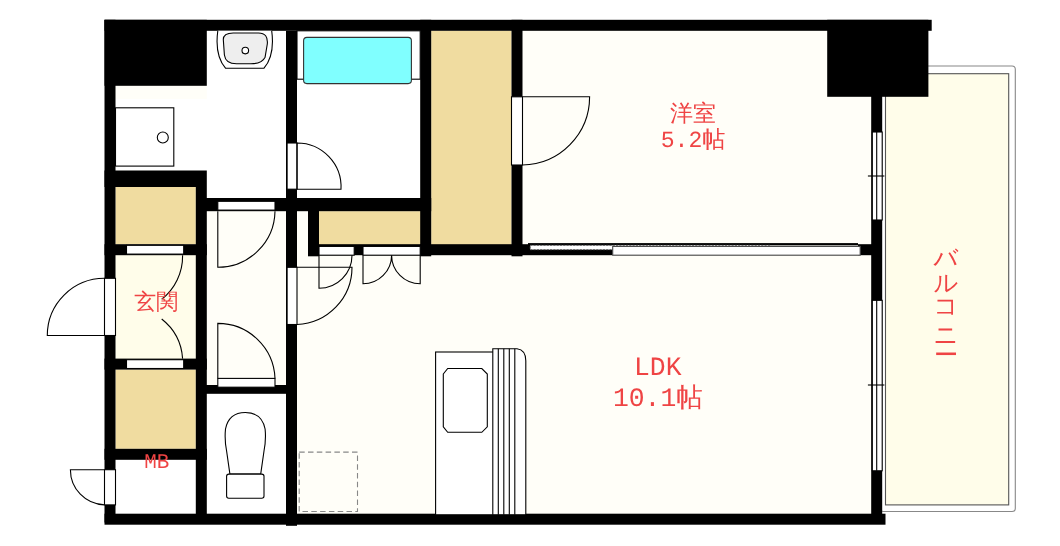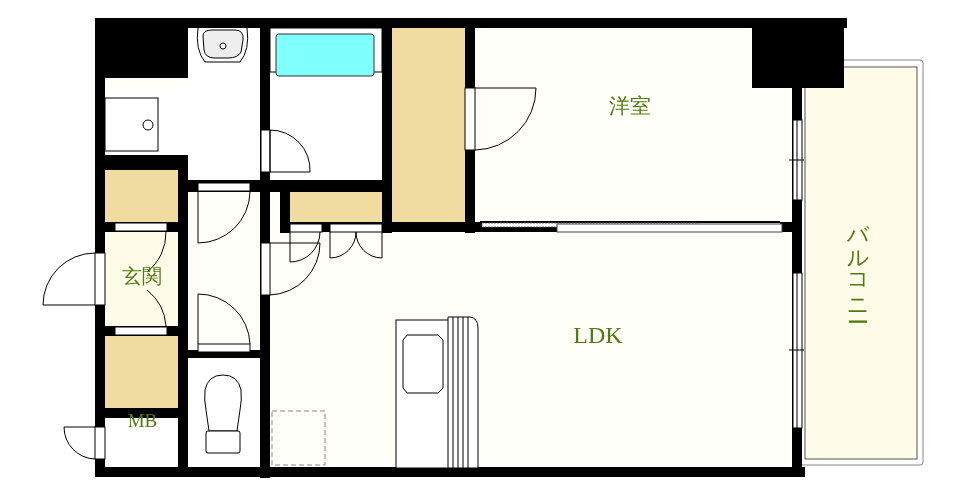--- a/index.html
+++ b/index.html
@@ -1,18 +1,18 @@
 <!DOCTYPE html>
 <html><head>
 <meta charset="utf-8">
 <style>
   html, body { margin:0; padding:0; background:#ffffff; }
   body { width:964px; height:496px; position:relative; overflow:hidden; font-family:"DejaVu Sans", sans-serif; }
   #plan { position:absolute; left:0; top:0; }
-  .lbl { position:absolute; color:#4d7c0f; text-align:center; line-height:1.15; font-family:Liberation Serif, serif; }
+  .lbl { position:absolute; color:#ef4444; text-align:center; line-height:1.15; font-family:Liberation Mono, monospace; }
 </style>
 </head>
 <body>
 
 <svg id="plan" width="964" height="496" viewBox="0 0 964 496">
 
   <g>
     <rect x="800" y="60" width="123" height="405" rx="3" fill="#ffffff" stroke="#888" stroke-width="1"></rect>
     <rect x="805" y="67" width="112" height="392" fill="#fffdea" stroke="#555" stroke-width="1"></rect>
   </g>
@@ -157,23 +157,25 @@
     <line x1="458" y1="317" x2="458" y2="468"></line>
     <line x1="463" y1="317" x2="463" y2="468"></line>
     <line x1="468" y1="317" x2="468" y2="468"></line>
   </g>
 
   <rect x="272" y="411" width="53" height="54" fill="none" stroke="#888" stroke-width="1" stroke-dasharray="5 3"></rect>
 </svg>
 
 <div class="lbl" style="left:590px; top:94px; width:80px; font-size:21px;">
   <div>洋室</div>
+  <div>5.2帖</div>
 </div>
 
 <div class="lbl" style="left:553px; top:322px; width:90px; font-size:24px;">
   <div>LDK</div>
+  <div>10.1帖</div>
 </div>
 
 <div class="lbl" style="left:110px; top:265px; width:64px; font-size:20px; background:transparent;">玄関</div>
 
 <div class="lbl" style="left:105px; top:410px; width:75px; font-size:19px;">MB</div>
 
 <div class="lbl" style="left:843px; top:210px; width:30px; font-size:22px; writing-mode:vertical-rl; line-height:30px;">バルコニー</div>
 
 </body></html>

